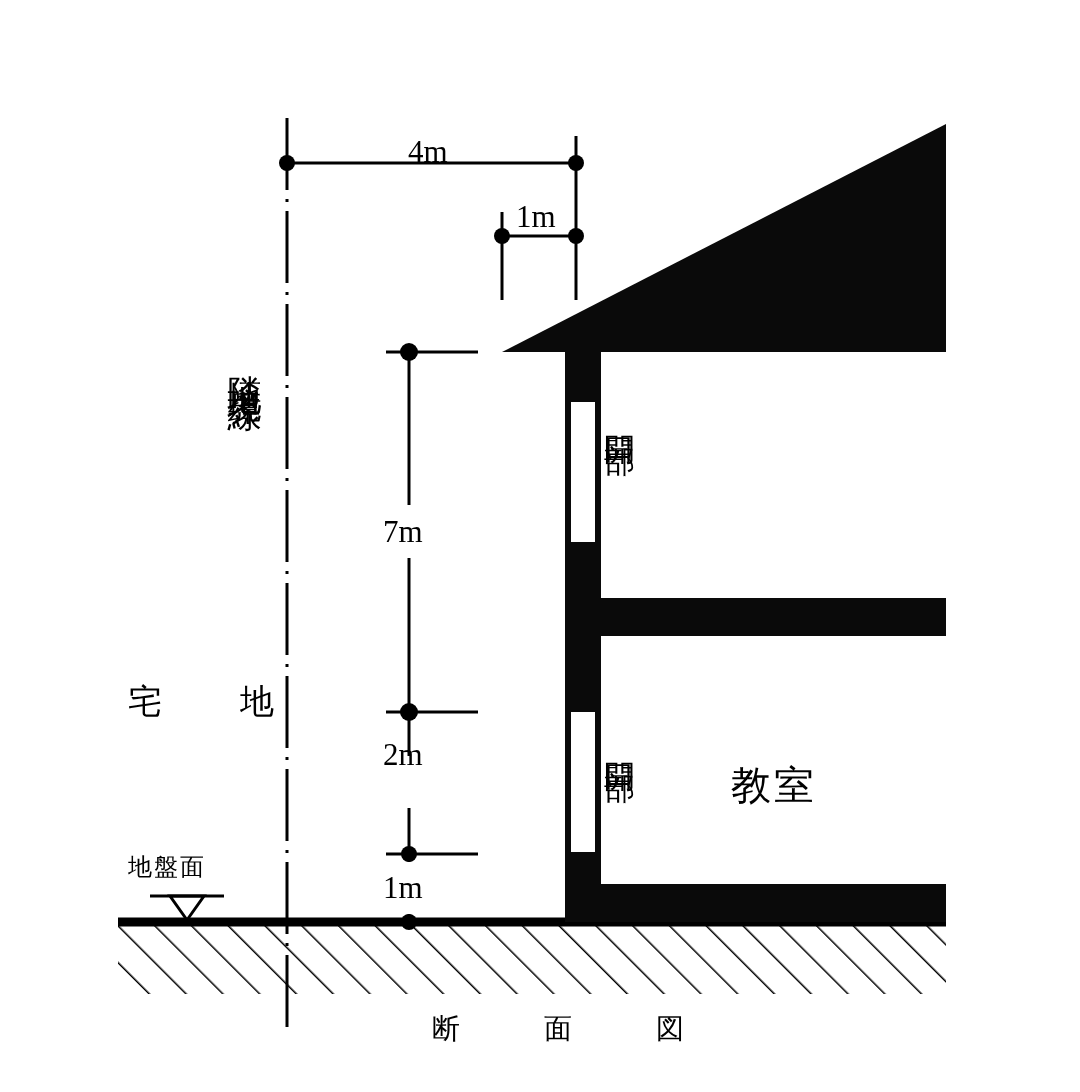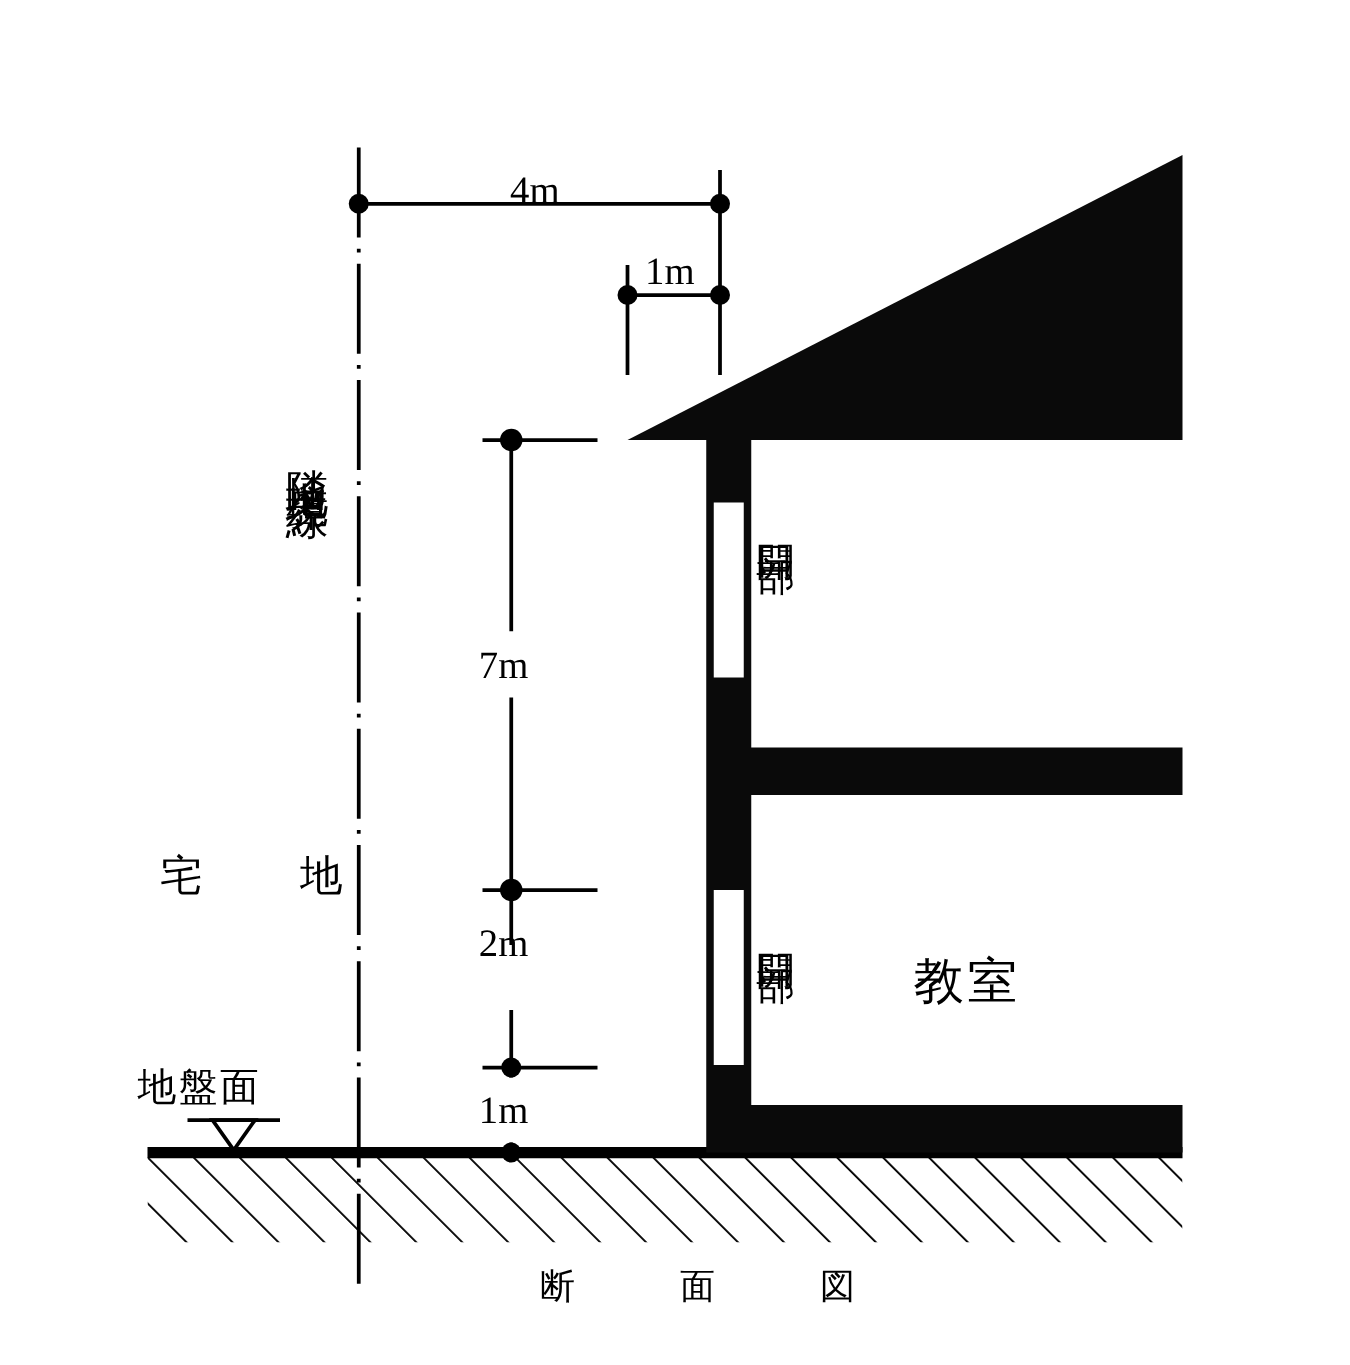--- a/index.html
+++ b/index.html
@@ -53,23 +53,23 @@
     font-size: 34px;
     letter-spacing: 6px;
   }
   #label-site {
     left: 128px;
     top: 684px;
     font-size: 34px;
     letter-spacing: 22px;
   }
   #label-ground {
-    left: 110px;
+    left: 128px;
     top: 855px;
-    font-size: 31px;
+    font-size: 24px;
     letter-spacing: 2px;
   }
   #label-opening-upper {
     left: 604px;
     top: 411px;
     font-size: 31px;
     letter-spacing: 4px;
   }
   #label-opening-lower {
     left: 604px;

